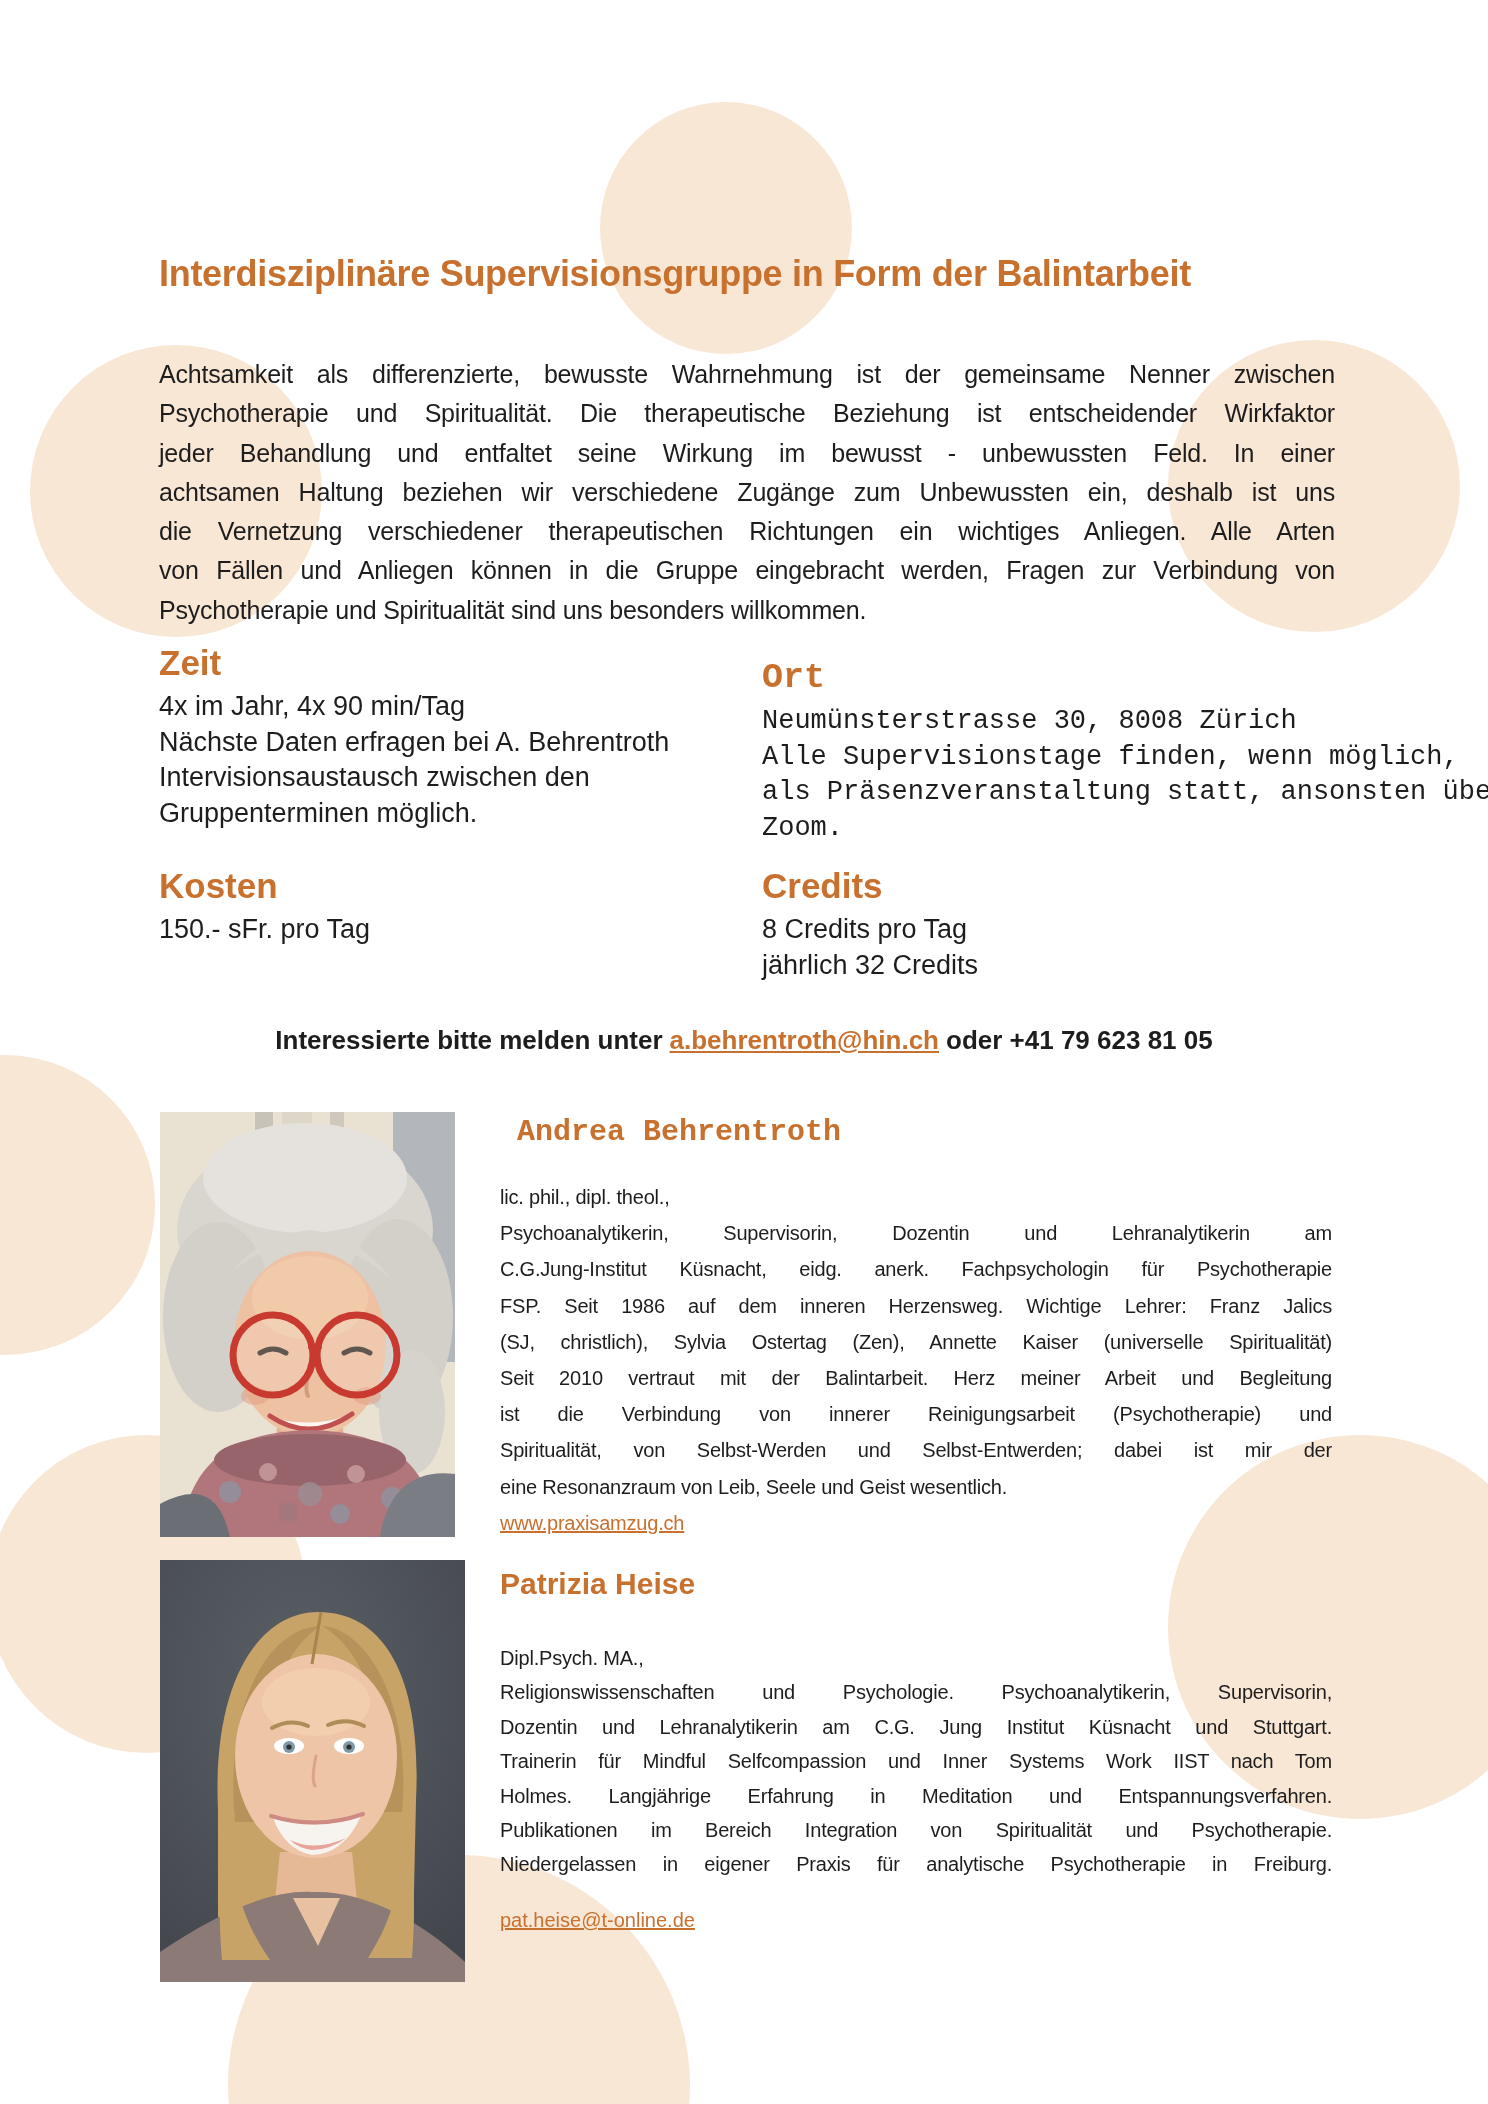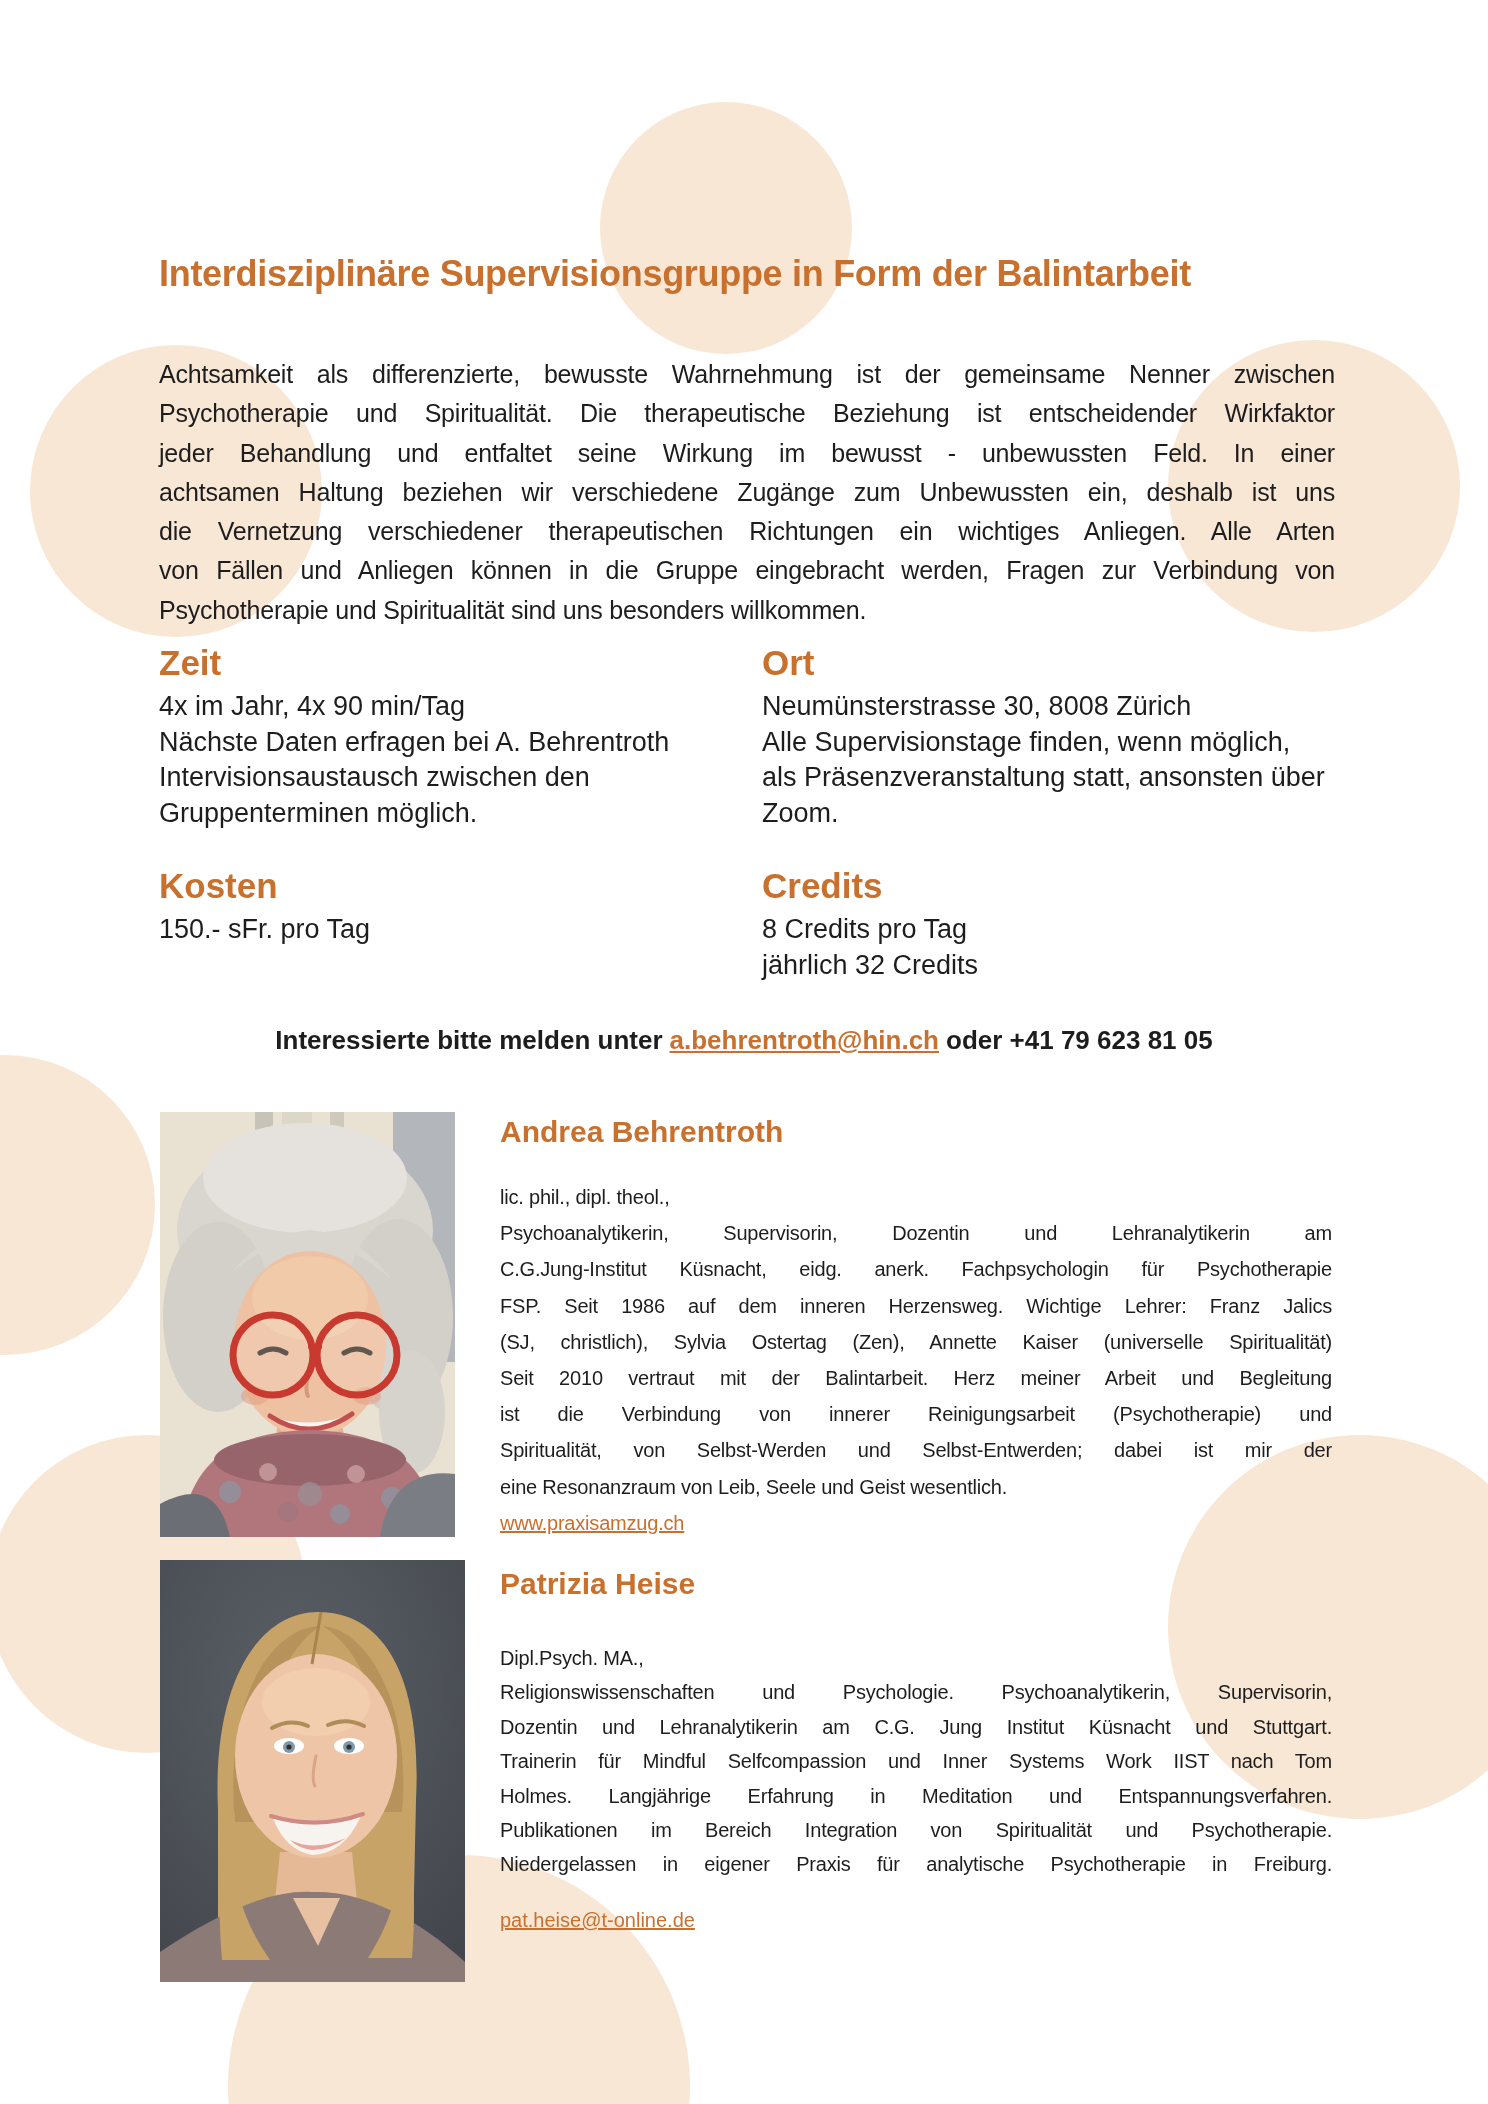--- a/index.html
+++ b/index.html
@@ -77,21 +77,21 @@
   </div>
 
   <div class="abs info" style="left:159px; top:639px;">
     <div class="h">Zeit</div>
     <div class="sline">4x im Jahr, 4x 90 min/Tag</div>
     <div class="sline">Nächste Daten erfragen bei A. Behrentroth</div>
     <div class="sline">Intervisionsaustausch zwischen den</div>
     <div class="sline">Gruppenterminen möglich.</div>
   </div>
 
-  <div class="abs info" style="left:762px; top:639px;">
+  <div class="abs info" style="left:762px; top:654px;font-family:Liberation Mono, monospace;">
     <div class="h">Ort</div>
     <div class="sline">Neumünsterstrasse 30, 8008 Zürich</div>
     <div class="sline">Alle Supervisionstage finden, wenn möglich,</div>
     <div class="sline">als Präsenzveranstaltung statt, ansonsten über</div>
     <div class="sline">Zoom.</div>
   </div>
 
   <div class="abs info" style="left:159px; top:862px;">
     <div class="h">Kosten</div>
     <div class="sline">150.- sFr. pro Tag</div>
@@ -138,21 +138,21 @@
     <circle cx="108" cy="360" r="9" fill="#c4989b" opacity="0.9"></circle>
     <circle cx="150" cy="382" r="12" fill="#9b8f94" opacity="0.8"></circle>
     <circle cx="196" cy="362" r="9" fill="#c4989b" opacity="0.9"></circle>
     <circle cx="232" cy="386" r="11" fill="#8f949e" opacity="0.8"></circle>
     <circle cx="128" cy="400" r="10" fill="#a3787e" opacity="0.9"></circle>
     <circle cx="180" cy="402" r="10" fill="#8f949e" opacity="0.8"></circle>
     <path d="M0,425 L0,392 C38,372 60,382 70,425 Z" fill="#6b6f75"></path>
     <path d="M295,425 L295,362 C252,356 226,382 220,425 Z" fill="#7a7e84"></path>
   </svg>
 
-  <div class="abs person-name" style="left:500px; top:1108px;">Andrea Behrentroth</div>
+  <div class="abs person-name" style="left:517px; top:1108px;font-family:Liberation Mono, monospace;">Andrea Behrentroth</div>
   <div class="abs bio" style="left:500px; top:1172px;">
     <div class="bline">lic. phil., dipl. theol.,</div>
     <div class="bline fill">Psychoanalytikerin, Supervisorin, Dozentin und Lehranalytikerin am</div>
     <div class="bline fill">C.G.Jung-Institut Küsnacht, eidg. anerk. Fachpsychologin für Psychotherapie</div>
     <div class="bline fill">FSP. Seit 1986 auf dem inneren Herzensweg. Wichtige Lehrer: Franz Jalics</div>
     <div class="bline fill">(SJ, christlich), Sylvia Ostertag (Zen), Annette Kaiser (universelle Spiritualität)</div>
     <div class="bline fill">Seit 2010 vertraut mit der Balintarbeit. Herz meiner Arbeit und Begleitung</div>
     <div class="bline fill">ist die Verbindung von innerer Reinigungsarbeit (Psychotherapie) und</div>
     <div class="bline fill">Spiritualität, von Selbst-Werden und Selbst-Entwerden; dabei ist mir der</div>
     <div class="bline">eine Resonanzraum von Leib, Seele und Geist wesentlich.</div>

